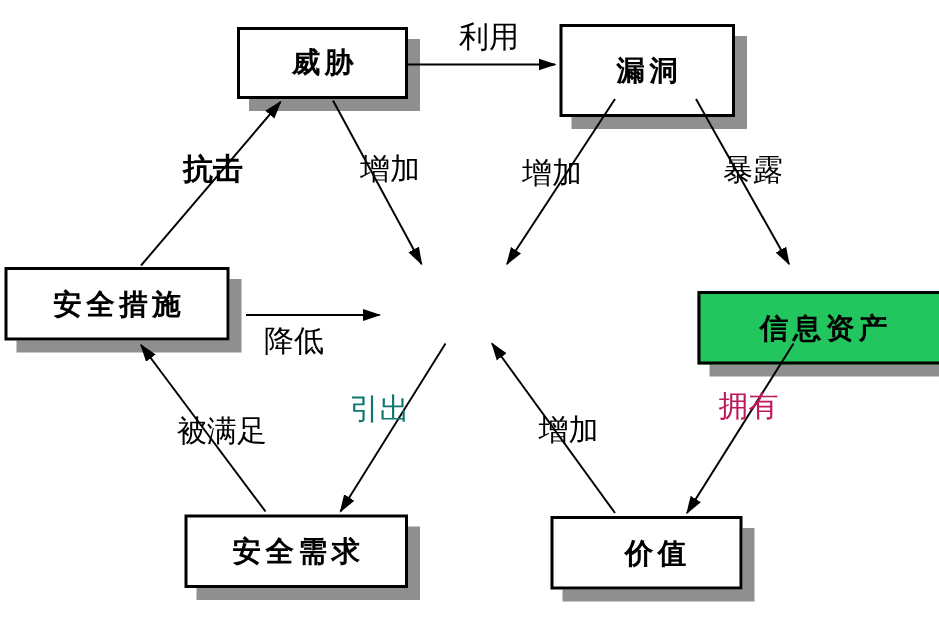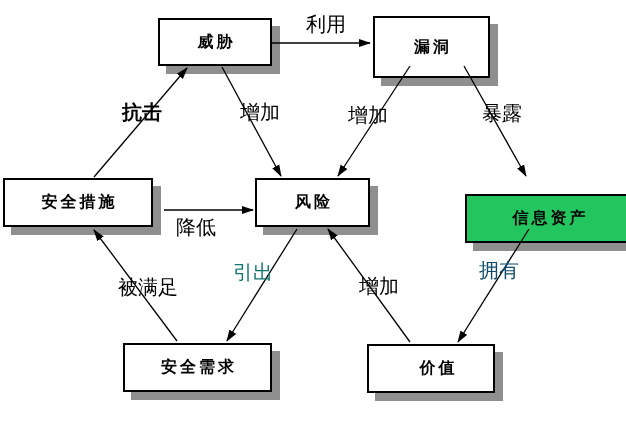--- a/index.html
+++ b/index.html
@@ -29,21 +29,21 @@
   }
   .node {
     position: absolute;
     box-sizing: border-box;
     background: #ffffff;
     border: 2px solid #000000;
     box-shadow: 8px 8px 0 #8f8f8f;
     display: flex;
     align-items: center;
     justify-content: center;
-    font-size: 16px;
+    font-size: 19px;
     font-weight: 700;
     letter-spacing: 3px;
     color: #000000;
     white-space: nowrap;
     text-indent: 3px; 
   }
   .edge-label {
     position: absolute;
     font-size: 20px;
     font-weight: 400;
@@ -57,21 +57,20 @@
   }
 </style>
 </head>
 <body>
 
 <div id="canvas">
   <div id="nodes-layer">
       <div class="node" style="left: 158px; top: 18px; width: 114px; height: 48px; background: rgb(255, 255, 255); border-color: rgb(0, 0, 0); box-shadow: rgb(143, 143, 143) 8px 8px 0px;">威胁</div>
       <div class="node" style="left: 373px; top: 16px; width: 117px; height: 62px; background: rgb(255, 255, 255); border-color: rgb(0, 0, 0); box-shadow: rgb(143, 143, 143) 8px 8px 0px;">漏洞</div>
       <div class="node" style="left: 3px; top: 178px; width: 150px; height: 49px; background: rgb(255, 255, 255); border-color: rgb(0, 0, 0); box-shadow: rgb(143, 143, 143) 8px 8px 0px;">安全措施</div>
-      <div class="node" style="left: 255px; top: 178px; width: 115px; height: 49px; background: rgb(255, 255, 255); border-color: rgb(0, 0, 0); box-shadow: rgb(143, 143, 143) 8px 8px 0px;">风险</div>
       <div class="node" style="left: 465px; top: 178px; width: 168px; height: 49px; background: #22c55e; border-color: rgb(0, 0, 0); box-shadow: rgb(143, 143, 143) 8px 8px 0px; margin-top: 16px;">信息资产</div>
       <div class="node" style="left: 123px; top: 343px; width: 149px; height: 49px; background: rgb(255, 255, 255); border-color: rgb(0, 0, 0); box-shadow: rgb(143, 143, 143) 8px 8px 0px;">安全需求</div>
       <div class="node" style="left: 367px; top: 344px; width: 128px; height: 49px; background: rgb(255, 255, 255); border-color: rgb(0, 0, 0); box-shadow: rgb(143, 143, 143) 8px 8px 0px; padding-left: 12px;">价值</div>
     </div>
   <svg id="edge-svg" viewBox="0 0 626 423">
     <defs>
       <marker id="arrowhead" markerUnits="userSpaceOnUse" markerWidth="13" markerHeight="10" refX="11" refY="4.5" orient="auto">
         <path d="M0,0.5 L12,4.5 L0,8.5 z" fill="#000000"></path>
       </marker>
     </defs>
@@ -89,15 +88,15 @@
   <div id="labels-layer">
       <div class="edge-label" style="left: 306px; top: 14px; color: rgb(0, 0, 0);">利用</div>
       <div class="edge-label" style="left: 122px; top: 102px; color: rgb(0, 0, 0); font-weight: bold;">抗击</div>
       <div class="edge-label" style="left: 240px; top: 102px; color: rgb(0, 0, 0);">增加</div>
       <div class="edge-label" style="left: 348px; top: 105px; color: rgb(0, 0, 0);">增加</div>
       <div class="edge-label" style="left: 482px; top: 103px; color: rgb(0, 0, 0);">暴露</div>
       <div class="edge-label" style="left: 176px; top: 185px; color: rgb(0, 0, 0); margin-top: 32px;">降低</div>
       <div class="edge-label" style="left: 233px; top: 262px; color: #0f766e;">引出</div>
       <div class="edge-label" style="left: 118px; top: 277px; color: rgb(0, 0, 0);">被满足</div>
       <div class="edge-label" style="left: 359px; top: 276px; color: rgb(0, 0, 0);">增加</div>
-      <div class="edge-label" style="left: 479px; top: 260px; color: #0c4a6e;">拥有</div>
+      <div class="edge-label" style="left: 479px; top: 260px; color: #be185d;">拥有</div>
     </div>
 </div>
 
 </body></html>

